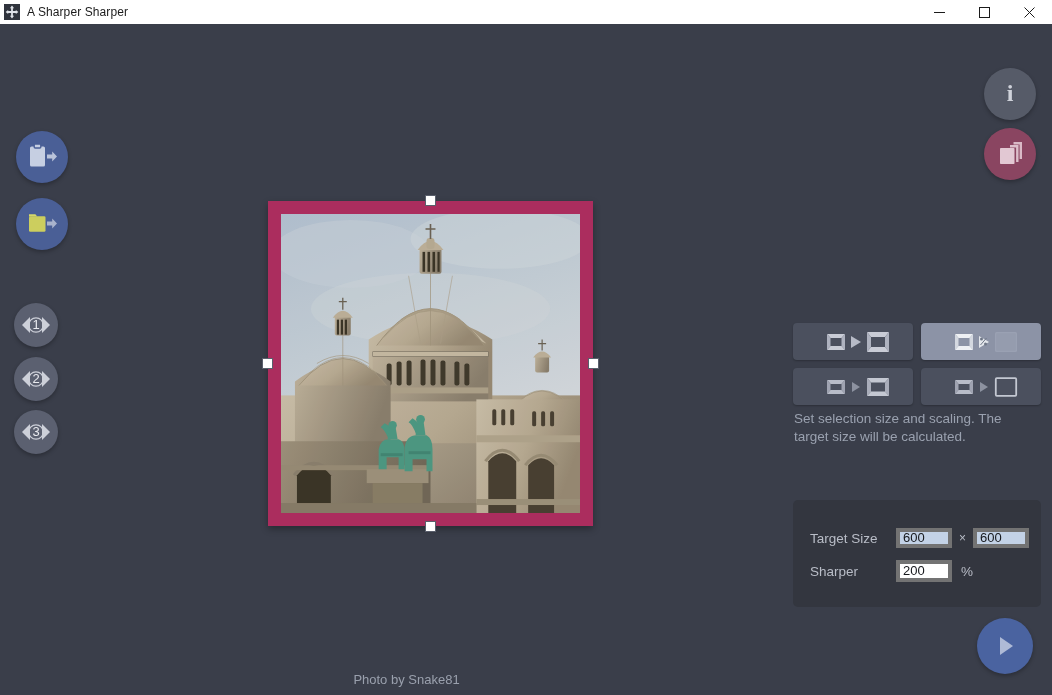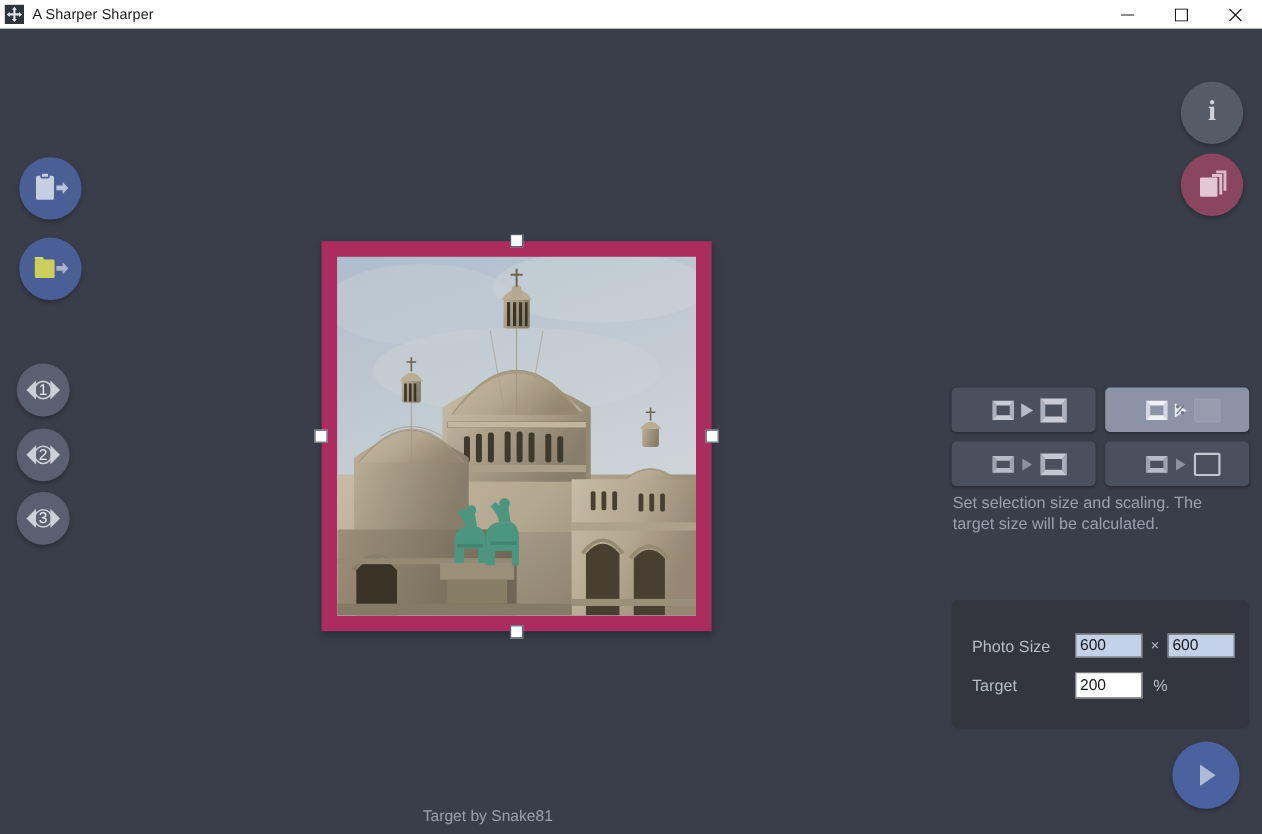--- a/index.html
+++ b/index.html
@@ -226,21 +226,21 @@
     flex: 0 0 auto;
   }
   .txtbox {
     font-family: "Liberation Sans", sans-serif;
     font-size: 13px;
     color: #16181c;
     height: 20px;
     line-height: 20px;
     padding: 0 3px;
     box-sizing: border-box;
-    border: 1px solid #737373;
+    border: 4px solid #737373;
     outline: none;
     display: block;
   }
   .txtbox.calc {
     width: 56px;
     background: #c3d2e6;
   }
   .txtbox.edit {
     width: 56px;
     background: #ffffff;
@@ -481,21 +481,21 @@
           <rect x="0" y="0" width="300" height="300" fill="#2b2418" opacity="0.05"></rect>
         </svg>
       </div>
 
       <div class="handle h-top"></div>
       <div class="handle h-right"></div>
       <div class="handle h-bottom"></div>
       <div class="handle h-left"></div>
     </div>
 
-    <div class="credit">Target by Snake81</div>
+    <div class="credit">Photo by Snake81</div>
 
     <div class="mode-grid">
 
       <div class="mode-btn">
         <svg width="76" height="24" viewBox="0 0 76 24">
           <path d="M12 4 L30 4 L26.5 8 L15.5 8 Z" fill="#c9ccd6"></path>
           <path d="M12 4 L15.5 8 L15.5 16 L12 20 Z" fill="#aeb2bf"></path>
           <path d="M30 4 L26.5 8 L26.5 16 L30 20 Z" fill="#aeb2bf"></path>
           <path d="M12 20 L15.5 16 L26.5 16 L30 20 Z" fill="#c9ccd6"></path>
           <path d="M36 6 L36 18 L46 12 Z" fill="#b7bbc7"></path>
@@ -545,28 +545,28 @@
           <rect x="52.8" y="3.2" width="20.4" height="17.6" rx="1" fill="none" stroke="#c4c8d2" stroke-width="1.8"></rect>
         </svg>
       </div>
     </div>
 
     <div class="hint">Set selection size and scaling. The target size will be calculated.</div>
 
     <div class="size-panel">
 
       <div class="size-row row-target">
-        <span class="size-label">Photo Size</span>
+        <span class="size-label">Target Size</span>
         <input class="txtbox calc" type="text" readonly="" value="600" style="">
         <span class="times">×</span>
         <input class="txtbox calc" type="text" readonly="" value="600" style="">
       </div>
 
       <div class="size-row row-scale">
-        <span class="size-label">Target</span>
+        <span class="size-label">Sharper</span>
         <input class="txtbox edit" type="text" value="200" style="">
         <span class="pct">%</span>
       </div>
     </div>
 
     <div class="rbtn btn-run">
       <svg width="26" height="26" viewBox="0 0 26 26">
         <path d="M8 4 L21 13 L8 22 Z" fill="#aebad6"></path>
       </svg>
     </div>

